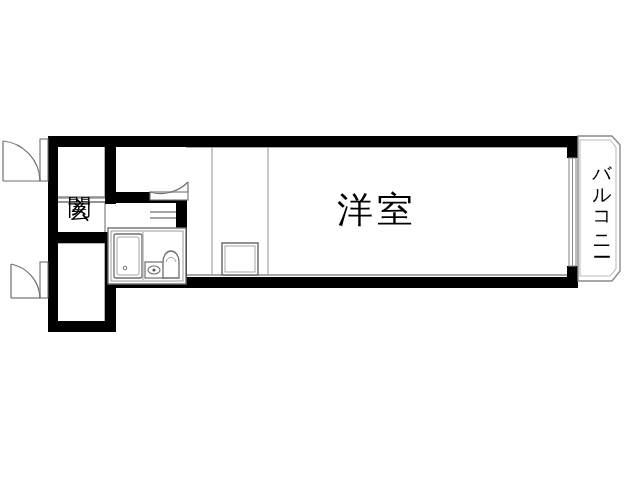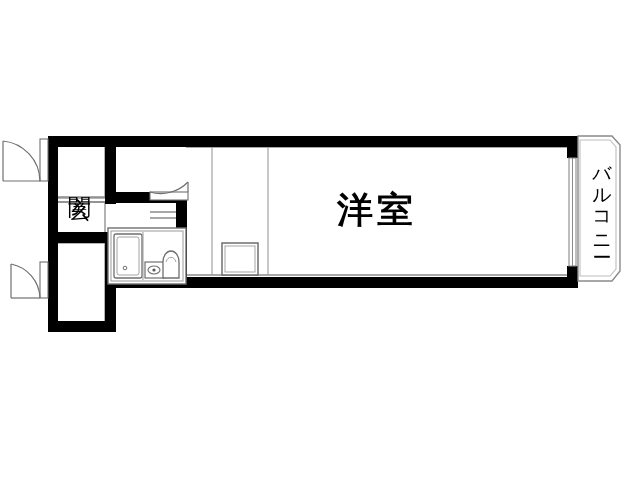--- a/index.html
+++ b/index.html
@@ -42,21 +42,21 @@
     text-align: center;
     line-height: 1.22;
     writing-mode: vertical-rl;
     height: 60px;
   }
   #label-youshitsu {
     left: 337px;
     top: 192px;
     font-size: 36px;
     letter-spacing: 4px;
-    font-weight: 700;
+    font-weight: 400;
   }
   #label-balcony {
     left: 588px;
     top: 152px;
     width: 24px;
     font-size: 19px;
     writing-mode: vertical-rl;
     text-orientation: upright;
     height: 112px;
     letter-spacing: 2px;

